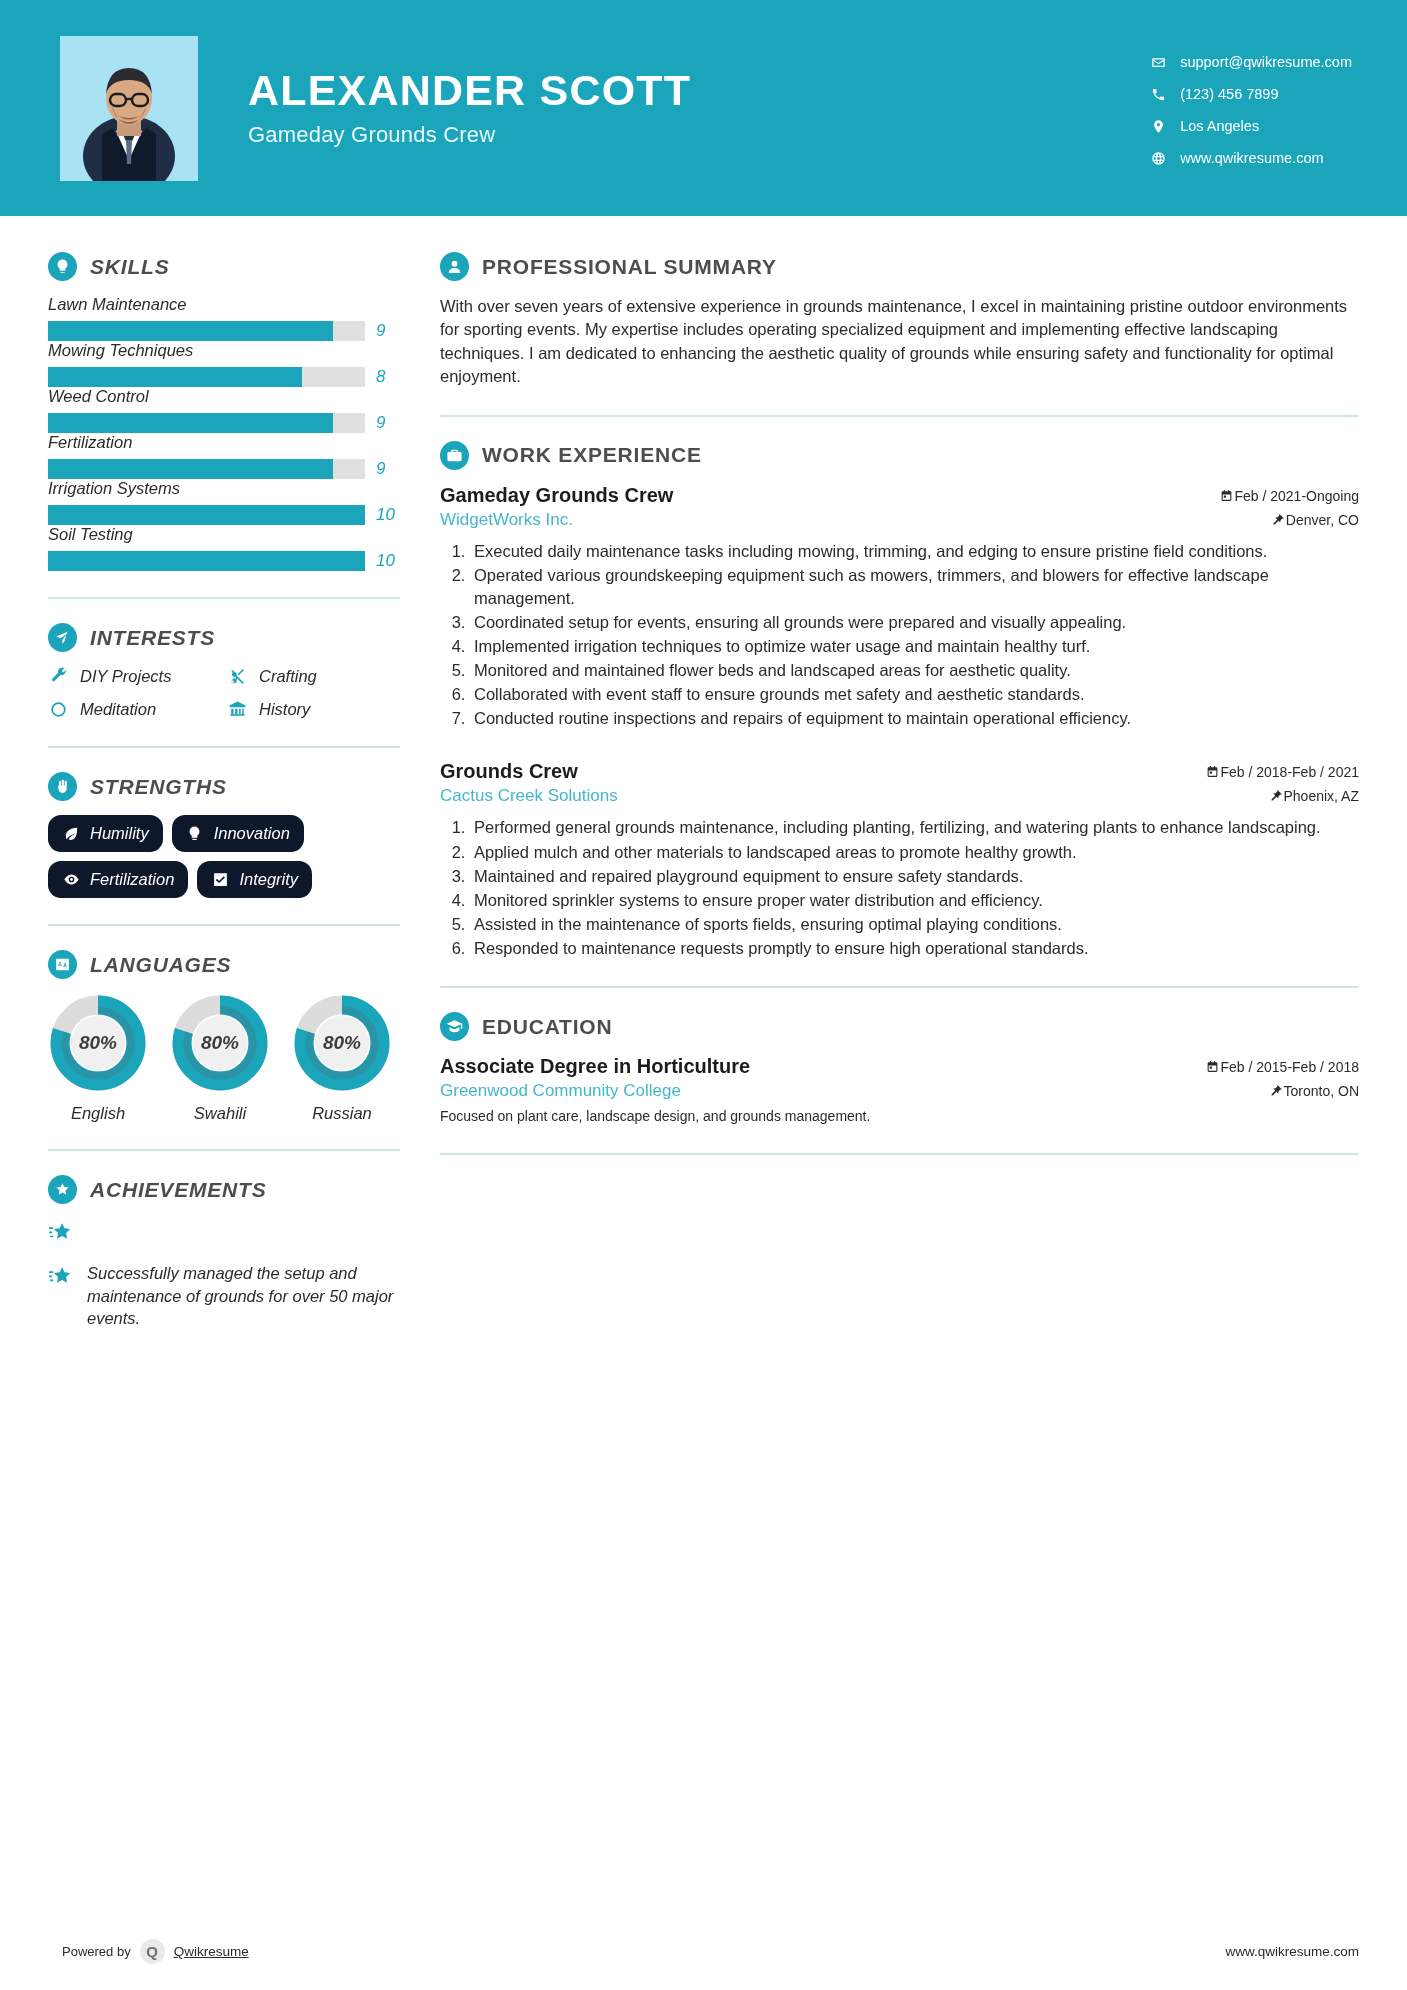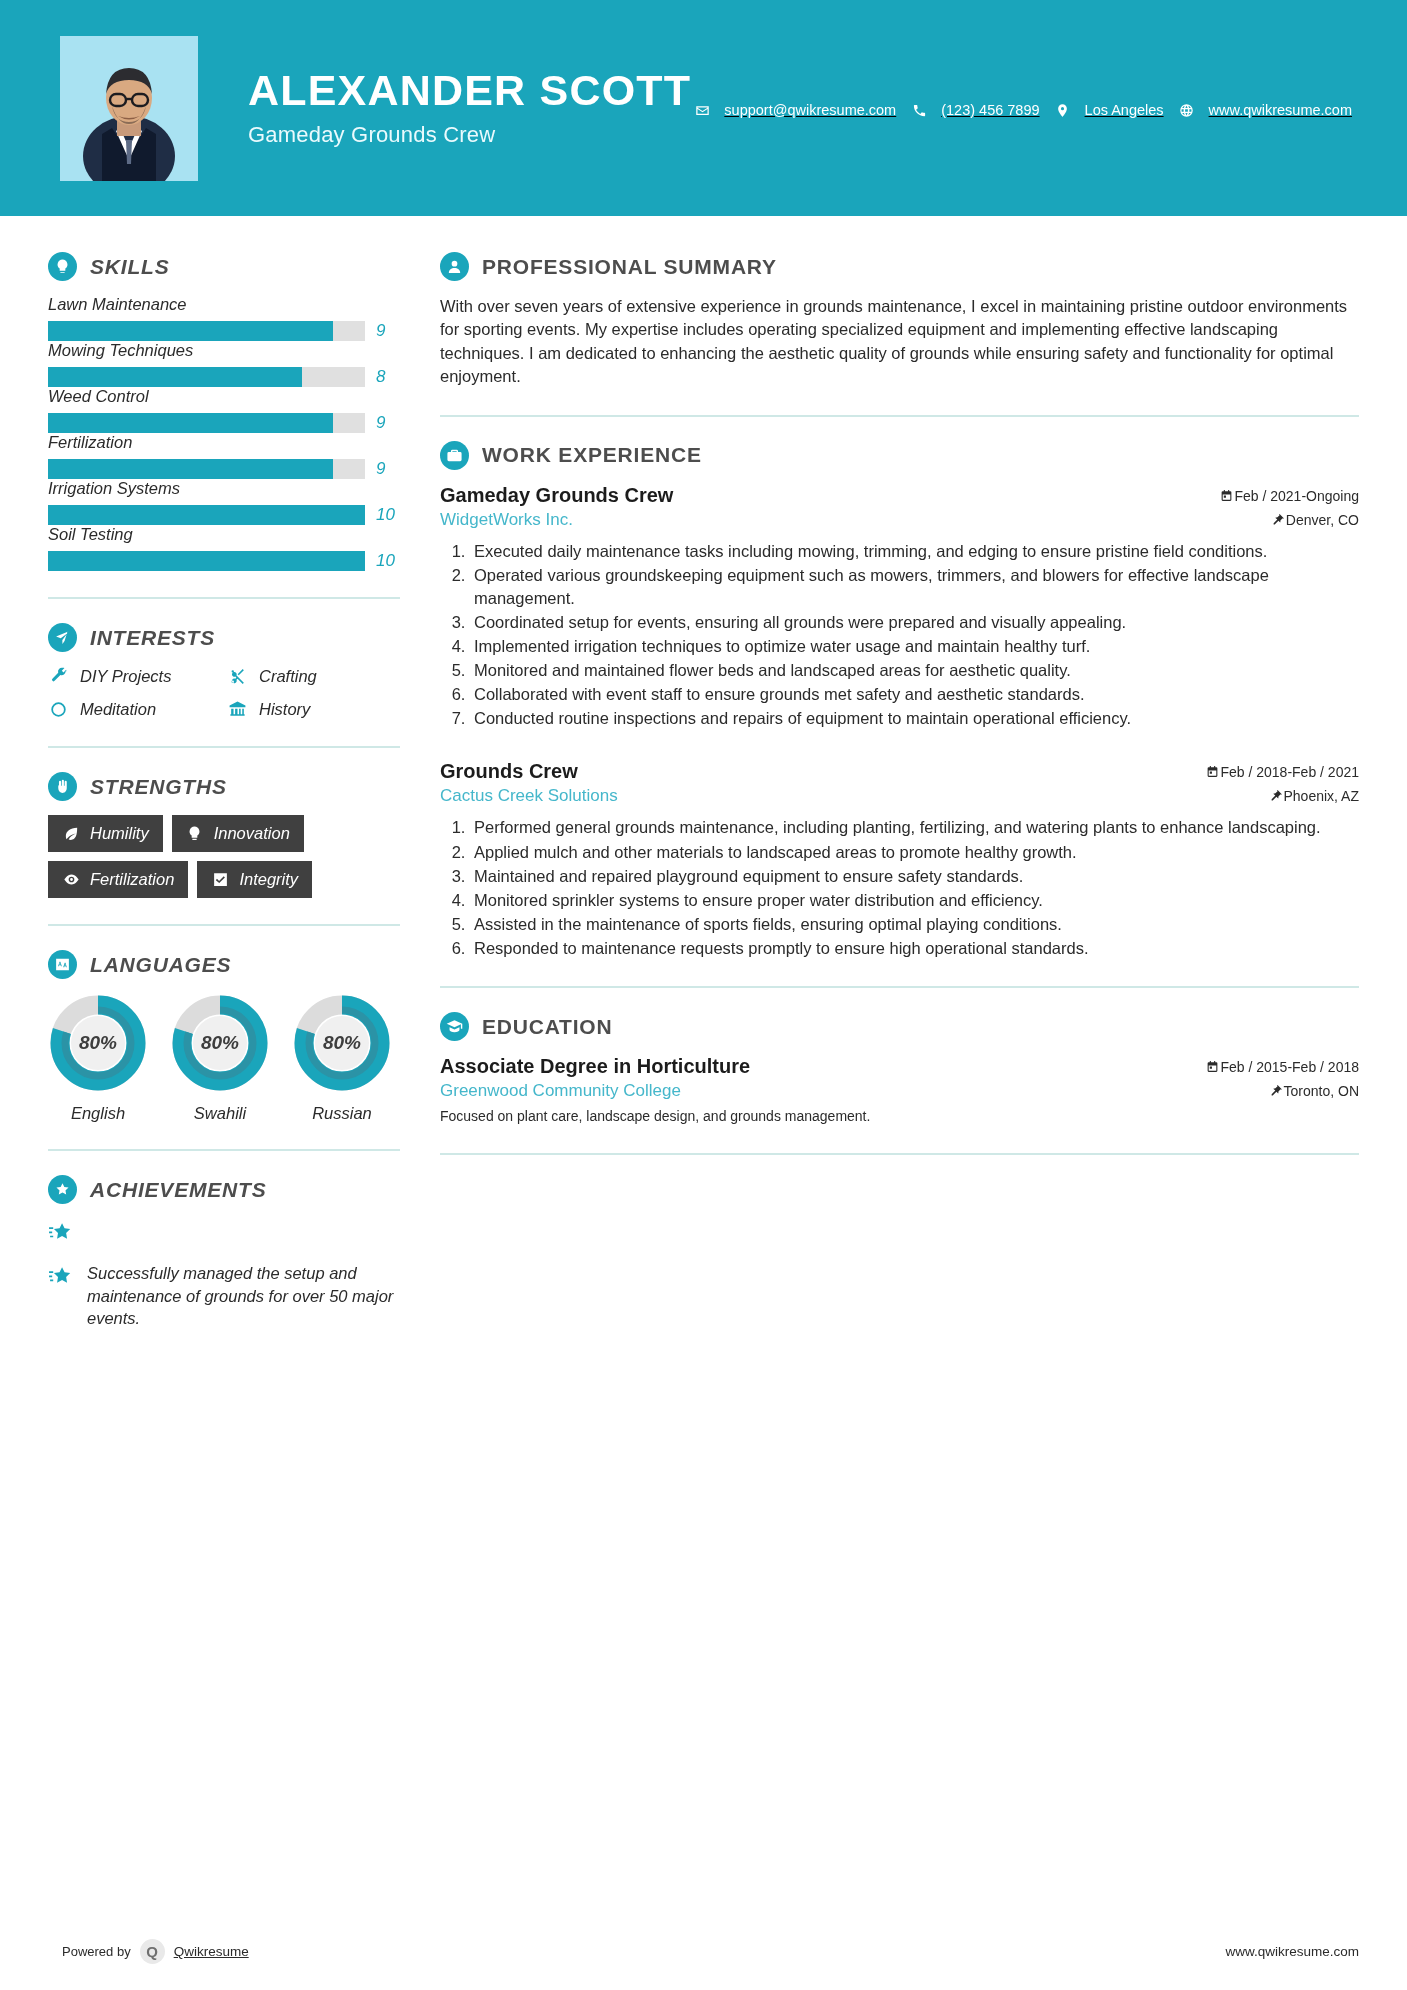--- a/index.html
+++ b/index.html
@@ -47,24 +47,23 @@
   }
   .job-title {
     font-size: 22px;
     color: #eafafd;
     margin-top: 9px;
     letter-spacing: .2px;
   }
   .contacts {
     flex: none;
     display: flex;
-    flex-direction: row;
+    flex-direction: column;
     gap: 14px;
     padding-top: 4px;
-    text-decoration: underline;
   }
   .contact-row {
     display: flex;
     align-items: center;
     color: #ffffff;
     font-size: 14.5px;
     gap: 13px;
   }
   .contact-ic {
     width: 18px; height: 18px;
@@ -154,25 +153,25 @@
     font-size: 16.5px; color: #2b2b2b;
   }
   .interest .ic { width: 21px; height: 21px; flex: none; display:inline-flex; align-items:center; justify-content:center; }
   .interest .ic svg { width: 19px; height: 19px; fill: #1aa5bb; }
 
   
   .strengths {
     display: flex; flex-wrap: wrap; gap: 9px;
   }
   .strength {
-    background: #404040;
+    background: #0f172a;
     color: #ffffff;
     font-size: 16.5px;
     padding: 9px 14px;
-    display: flex; align-items: center; gap: 10px;
+    display: flex; align-items: center; gap: 10px; border-radius: 13px;
   }
   .strength .ic { width: 18px; height: 18px; flex:none; display:inline-flex; align-items:center; justify-content:center; }
   .strength .ic svg { width: 17px; height: 17px; fill: #ffffff; }
 
   
   .langs { display: flex; gap: 22px; }
   .lang { width: 100px; text-align: center; }
   .donut { position: relative; width: 100px; height: 100px; margin: 0 auto; }
   .donut svg { display:block; transform: rotate(-90deg); }
   .donut-val {

